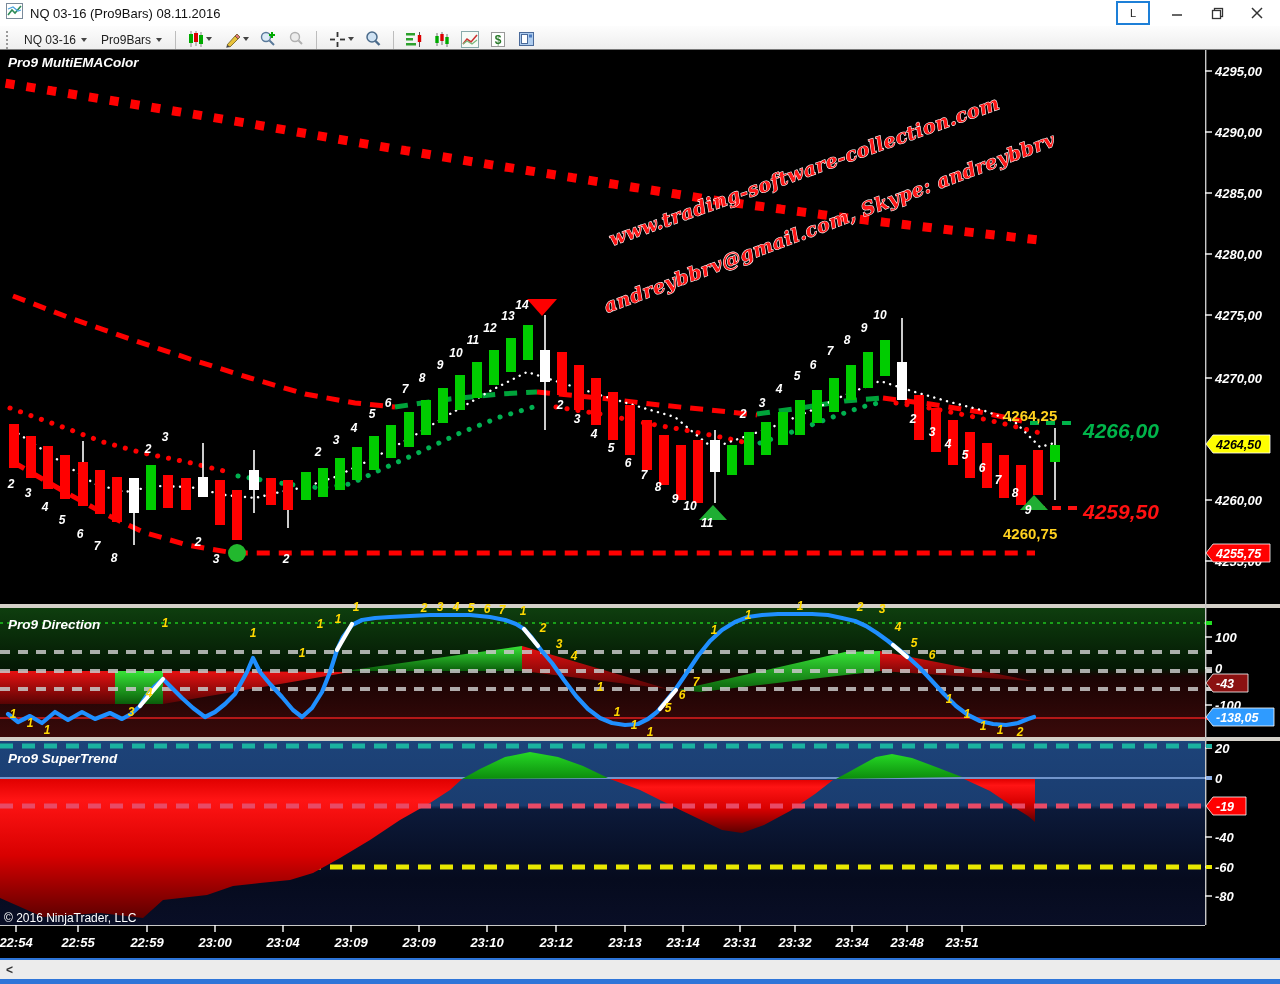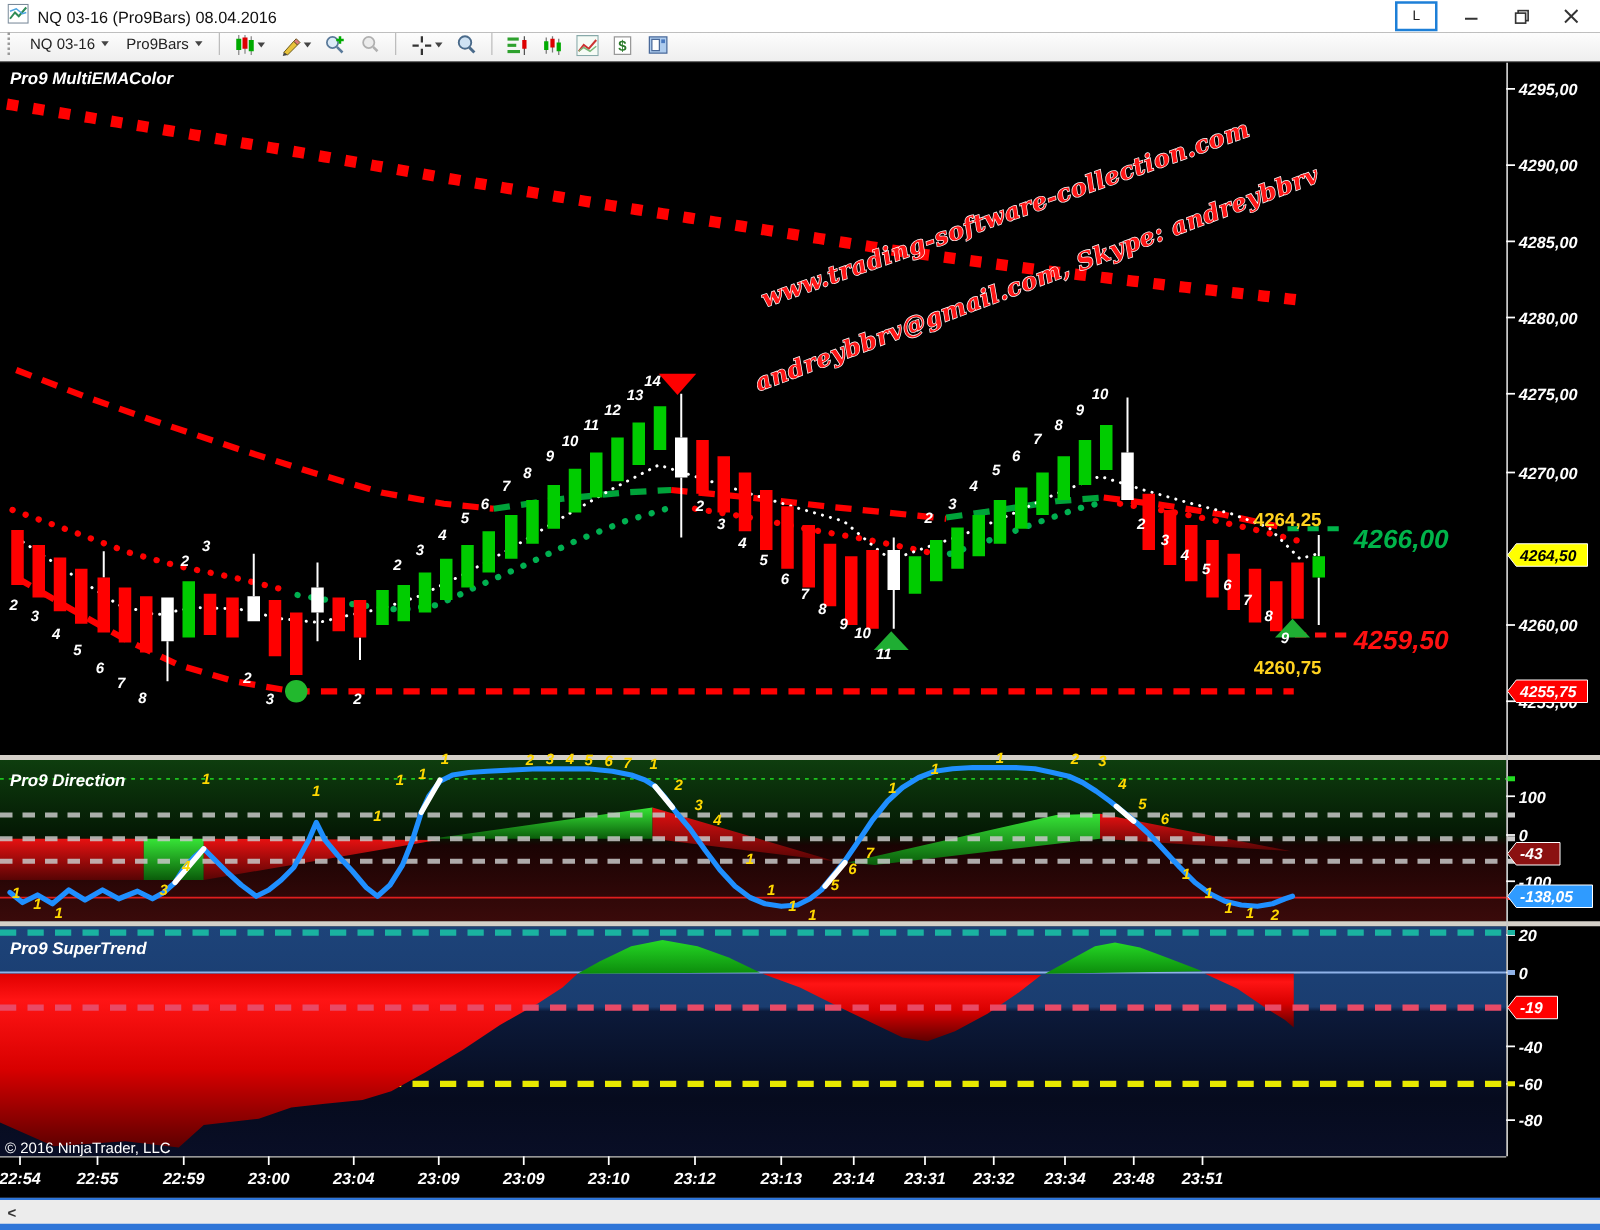--- a/index.html
+++ b/index.html
@@ -4,21 +4,21 @@
 <style>
   html,body{margin:0;padding:0;width:1280px;height:984px;overflow:hidden;background:#000;
     font-family:"Liberation Sans",sans-serif;-webkit-font-smoothing:antialiased}
   .titlebar{height:26px;background:#ffffff;display:flex;align-items:center;box-sizing:border-box;padding-left:6px}
   .titlebar .title{font-size:13px;color:#111;margin-left:7px;flex:1;white-space:nowrap}
   .tb-btns{display:flex;align-items:center;gap:14px;padding-right:10px}
   .lbtn{width:30px;height:20px;border:2px solid #1d7fd7;display:flex;align-items:center;justify-content:center;
     font-size:11px;color:#222;background:#fff;cursor:pointer}
   .winbtn{width:26px;height:20px;display:flex;align-items:center;justify-content:center;cursor:pointer}
   .toolbar{height:24px;background:linear-gradient(#fdfdfd,#eeeeee);border-bottom:1px solid #7a7a7a;
-    display:flex;align-items:flex-start;gap:6px;padding:0 4px;box-sizing:border-box}
+    display:flex;align-items:flex-end;gap:6px;padding:0 4px;box-sizing:border-box}
   .grip{width:4px;height:18px;border-left:2px dotted #9a9a9a;margin:0 2px}
   .tool-lbl{font-size:12px;color:#222;display:flex;align-items:center;gap:5px;padding:2px 4px;cursor:pointer}
   .caret{width:0;height:0;border:3px solid transparent;border-top:4px solid #444;margin-top:3px}
   .vsep{width:1px;height:18px;background:#bdbdbd;margin:0 3px}
   .tool-btn{width:22px;height:20px;display:flex;align-items:center;justify-content:center;cursor:pointer}
   .tool-btn.with-caret{width:30px;gap:2px}
   .stage{position:relative;width:1280px;height:908px;background:#000}
   svg text{user-select:none}
   .ax{font:italic bold 13px "Liberation Sans",sans-serif;fill:#fff}
   .num{font:italic bold 12px "Liberation Sans",sans-serif;fill:#fff}
@@ -38,21 +38,21 @@
 <body>
 
 <div class="titlebar">
   <span>
     <svg width="17" height="16" viewBox="0 0 17 16">
         <rect x="0.5" y="0.5" width="16" height="15" fill="#fff" stroke="#7a8a9a"></rect>
         <polyline points="2,12 6,7 9,10 15,3" fill="none" stroke="#2e8b57" stroke-width="1.6"></polyline>
         <polyline points="2,6 7,4 12,8 15,7" fill="none" stroke="#4aa3df" stroke-width="1.2"></polyline>
       </svg>
   </span>
-  <span class="title">NQ 03-16 (Pro9Bars)  08.04.2016</span>
+  <span class="title">NQ 03-16 (Pro9Bars)  08.11.2016</span>
   <div class="tb-btns">
     <div class="lbtn">L</div>
     <div class="winbtn">
         <svg width="12" height="12">
           <line x1="1" y1="8" x2="11" y2="8" stroke="#333" stroke-width="1.5"></line>
         </svg>
       </div>
     <div class="winbtn">
         <svg width="13" height="13">
           <rect x="3.5" y="1.5" width="8" height="8" fill="none" stroke="#333" stroke-width="1.3"></rect>

